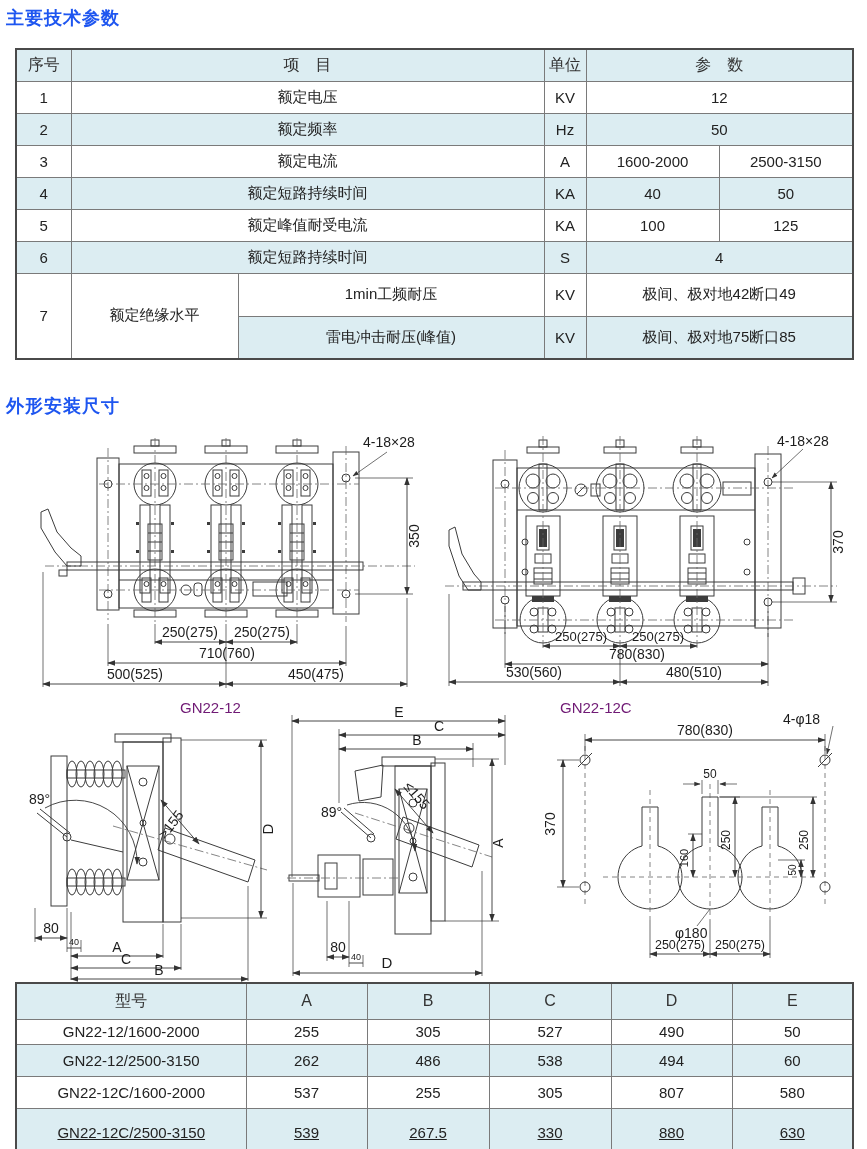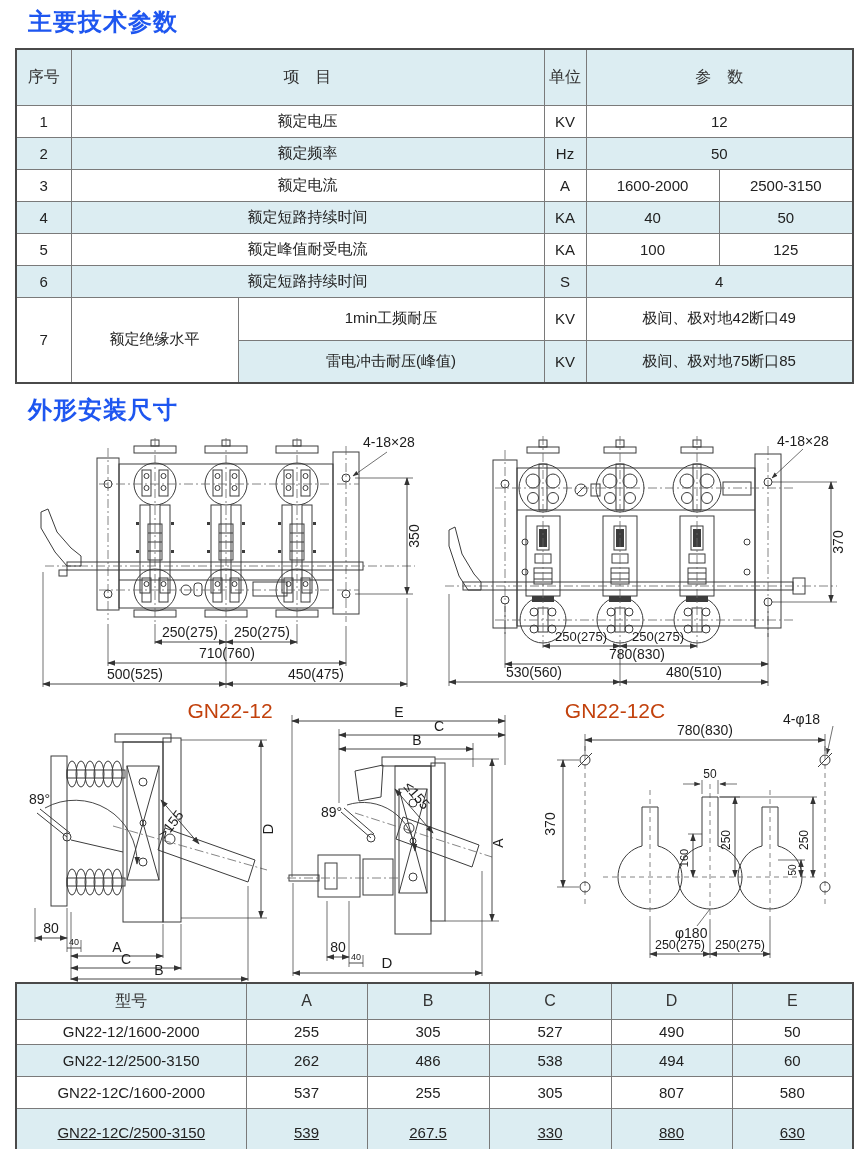--- a/index.html
+++ b/index.html
@@ -1,26 +1,26 @@
 <!DOCTYPE html>
 <html><head>
 <meta charset="utf-8">
 <style>
   html,body{margin:0;padding:0;background:#fff;}
   .page{position:relative;width:867px;height:1149px;background:#fff;overflow:hidden;
         font-family:"Liberation Sans","DejaVu Sans",sans-serif;color:#222;}
-  .sec-title{position:absolute;left:28px;color:#1e56f0;font-size:24px;font-weight:bold;letter-spacing:1px;}
+  .sec-title{position:absolute;left:6px;color:#1e56f0;font-size:18px;font-weight:bold;letter-spacing:1px;}
   table.tbl{position:absolute;left:15px;width:837px;border-collapse:collapse;table-layout:fixed;}
   .tbl td{border:1px solid #7a7a7a;font-size:15px;color:#222;text-align:center;padding:0;overflow:hidden;}
   .tbl{border:2px solid #4a4a4a;}
   .tbl .hd{font-size:16px;color:#333;}
   .tint{background:#dcedf2;}
   .item{text-align:left;padding-left:30px;}
   .sub{text-align:left;padding-left:14px;}
-  .caption{position:absolute;font-size:21px;color:#c2410c;text-align:center;}
+  .caption{position:absolute;font-size:15px;color:#701a75;text-align:left;}
   .dwg{position:absolute;}
   .ln{stroke:#3c3c3c;fill:none;stroke-width:1;}
   .fl{fill:#3c3c3c;stroke:none;}
   .cl{stroke:#666;fill:none;stroke-width:.8;stroke-dasharray:9 3 2 3;}
   .dsh{stroke:#666;fill:none;stroke-width:.8;stroke-dasharray:5 4;}
   .dim{stroke:#333;fill:none;stroke-width:.9;}
   .ext{stroke:#333;fill:none;stroke-width:.7;}
   .dtx{fill:#1c1c1c;font-size:13px;}
   .dtx.big{font-size:14px;}
   .dtx.sm{font-size:9px;}
@@ -35,21 +35,21 @@
   <table class="tbl" style="top:48px;">
     <colgroup>
         <col style="width:55px">
         <col style="width:167px">
         <col style="width:306px">
         <col style="width:42px">
         <col style="width:133px">
         <col style="width:134px">
       </colgroup>
     <tbody>
-        <tr class="tint" style="height:56px;">
+        <tr class="tint" style="height:32px;">
       <td class="hd">序号</td>
       <td class="hd" colspan="2">项　目</td>
       <td class="hd">单位</td>
       <td class="hd" colspan="2">参　数</td>
     </tr>
     <tr style="height:32px;">
       <td>1</td>
       <td class="item" colspan="2">额定电压</td>
       <td>KV</td>
       <td colspan="2">12</td>

